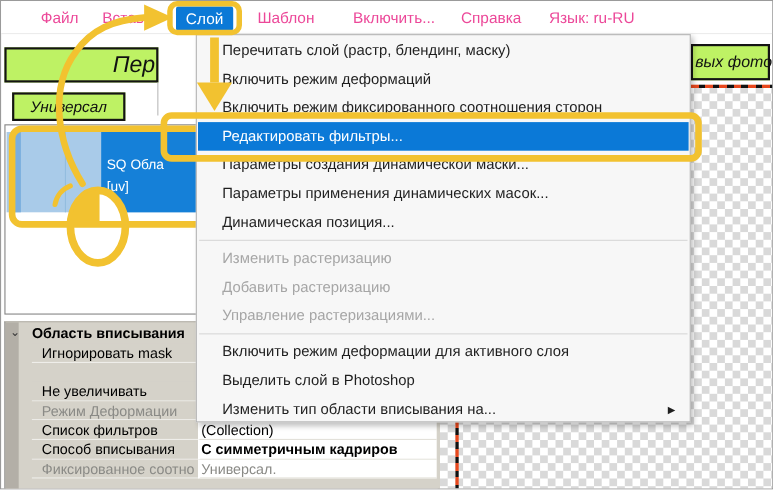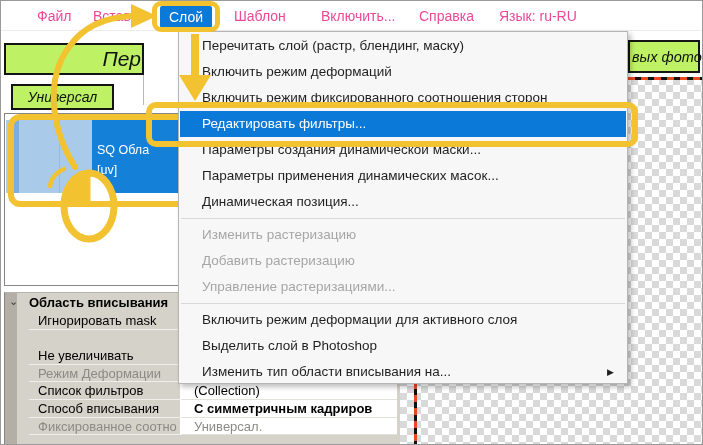--- a/index.html
+++ b/index.html
@@ -49,21 +49,21 @@
   #prop-grid .lstrip{position:absolute;left:0;top:0;bottom:0;width:12px;background:#b3afa7;}
   #grid-header{position:absolute;left:0;top:1px;height:18px;right:0;font-size:13px;}
   #grid-header .chev{position:absolute;left:4px;top:1px;font-size:11px;color:#3c3c3c;}
   #grid-header .cat{position:absolute;left:24px;top:1px;font-weight:bold;color:#000;white-space:nowrap;}
   #grid-rows{position:absolute;left:0;top:19px;right:0;bottom:0;}
   .g-row{position:absolute;left:0;right:0;height:17.6px;}
   .g-label{position:absolute;left:12px;width:163px;top:0;bottom:0;background:#d5d2c9;
     border-bottom:1px solid #efeeea;padding-left:9px;font-size:13px;line-height:17px;
     white-space:nowrap;overflow:hidden;color:#000;margin-left:12px;}
   .g-value{position:absolute;left:175px;right:3px;top:0;bottom:0;background:#fff;
-    border-bottom:1px solid #e3e1da;border-left:2px solid #fff;padding-left:12px;
+    border-bottom:1px solid #e3e1da;border-left:2px solid #fff;padding-left:1px;
     font-size:13px;line-height:17px;white-space:nowrap;overflow:hidden;color:#000;}
   .muted{color:#8a8a86 !important;}
   .bold{font-weight:bold;}
 
   
   #dropdown{left:177px;top:30px;width:450px;height:353px;background:#f7f7f7;
     border:1px solid #b5b5b5;z-index:40;box-shadow:3px 3px 5px rgba(0,0,0,.25);}
   .dd-item{position:absolute;left:1px;right:1px;height:26px;line-height:26px;
     padding-left:22px;font-size:13.5px;color:#1f1f1f;white-space:nowrap;cursor:default;}
   .dd-item.disabled{color:#a6a6a6;}

